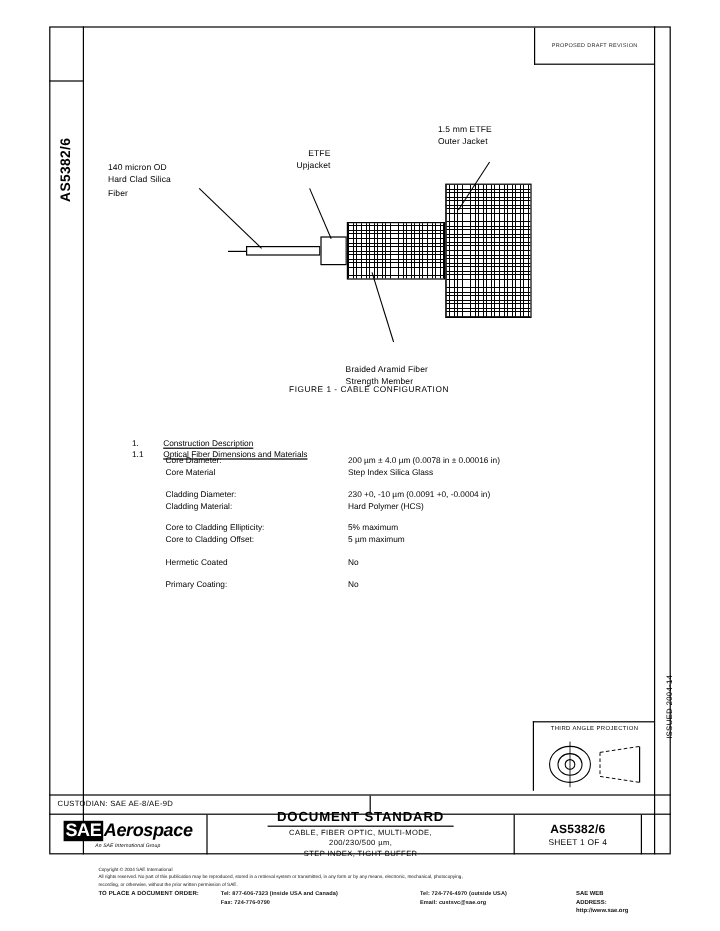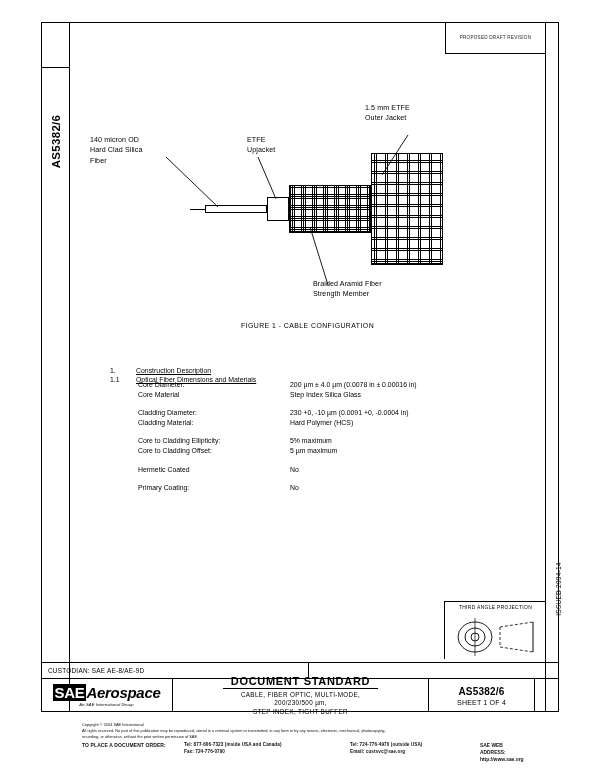--- a/index.html
+++ b/index.html
@@ -148,25 +148,25 @@
     <svg width="475" height="250" style="position:absolute;left:0;top:0;">
       <line x1="96" y1="62" x2="148" y2="112" stroke="#000" stroke-width="0.9"></line>
       <line x1="188" y1="62" x2="206" y2="104" stroke="#000" stroke-width="0.9"></line>
       <line x1="338" y1="40" x2="312" y2="80" stroke="#000" stroke-width="0.9"></line>
       <line x1="258" y1="190" x2="240" y2="132" stroke="#000" stroke-width="0.9"></line>
     </svg>
 
     <div class="lbl" style="left:20px;top:40px;">140 micron OD
 Hard Clad Silica
 Fiber</div>
-    <div class="lbl" style="left:177px;top:40px;">ETFE
+    <div class="lbl" style="left:177px;top:28px;text-align:right;">ETFE
 Upjacket</div>
     <div class="lbl" style="left:295px;top:8px;">1.5 mm ETFE
 Outer Jacket</div>
-    <div class="lbl" style="left:218px;top:184px;margin-left:25px;">Braided Aramid Fiber
+    <div class="lbl" style="left:218px;top:208px;">Braided Aramid Fiber
 Strength Member</div>
   </div>
 
   <div class="fig-cap">FIGURE 1 - CABLE CONFIGURATION</div>
 
   <div class="spec">
 
     <div class="sec-row">
       <span class="sec-num">1.</span>
       <span class="sec-title">Construction Description</span>

